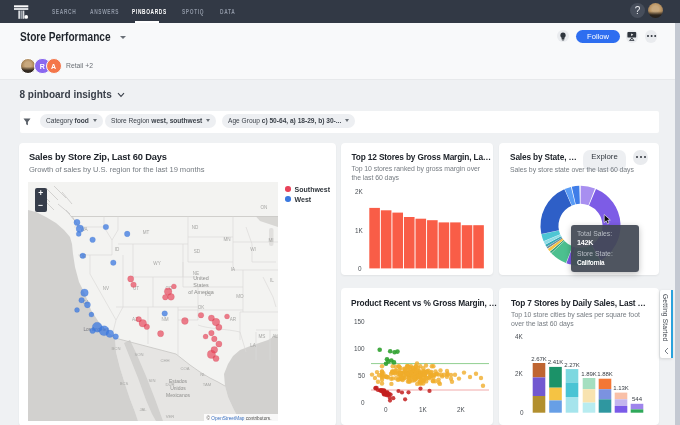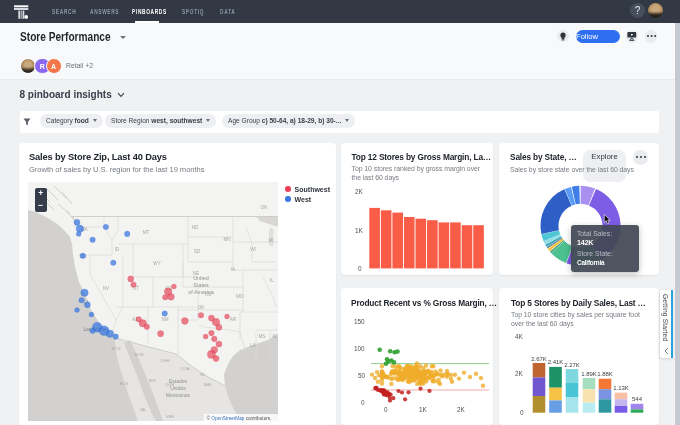--- a/index.html
+++ b/index.html
@@ -45,21 +45,21 @@
   <div class="abs" style="left:34px;top:34.5px;width:16.5px;height:16.5px;border-radius:50%;background:#8a68f0;color:#fff;font-size:7px;font-weight:700;text-align:center;line-height:16.5px;border:1px solid #f8f9fa">R</div>
   <div class="abs" style="left:45.5px;top:34.5px;width:16px;height:16px;border-radius:50%;background:#f4764a;color:#fff;font-size:7px;font-weight:700;text-align:center;line-height:16px;border:1px solid #f8f9fa">A</div>
   <div class="abs" style="left:66px;top:38.5px;font-size:6.8px;color:#6b7076">Retail +2</div>
 
   <div class="iconcirc" style="left:556.7px;top:6.9px;width:12.4px;height:12.4px"></div>
   <svg class="abs" style="left:558.9px;top:8.6px" width="8" height="9" viewBox="0 0 8 9">
     <circle cx="4" cy="3.2" r="2.6" fill="#2f353d"></circle>
     <rect x="2.6" y="5.2" width="2.8" height="2.2" fill="#2f353d"></rect>
     <rect x="2.9" y="7.6" width="2.2" height="0.8" fill="#2f353d"></rect>
   </svg>
-  <div class="abs" style="left:576px;top:6.5px;width:44px;height:13.5px;border-radius:7px;background:#2e6ef0;color:#fff;font-size:7.6px;line-height:13.5px;font-weight:400">Follow</div>
+  <div class="abs" style="left:576px;top:6.5px;width:44px;height:13.5px;border-radius:7px;background:#2e6ef0;color:#fff;font-size:7.6px;text-align:center;line-height:13.5px;font-weight:400">Follow</div>
   <div class="iconcirc" style="left:625.5px;top:6.9px;width:12.8px;height:12.8px"></div>
   <svg class="abs" style="left:627.2px;top:9px" width="10" height="9" viewBox="0 0 10 9">
     <rect x="0.4" y="0" width="8.8" height="5.6" rx="0.9" fill="#2f353d"></rect>
     <path d="M4.2,1.6 L6.3,2.8 L4.2,4 Z" fill="#fff"></path>
     <rect x="4.4" y="5.6" width="0.9" height="1.6" fill="#2f353d"></rect>
     <path d="M2.6,8.4 L4.8,6 L7,8.4 Z" fill="none" stroke="#2f353d" stroke-width="0.9"></path>
   </svg>
   <div class="iconcirc" style="left:644.5px;top:6.9px;width:12.8px;height:12.8px"></div>
   <div class="abs" style="left:647.3px;top:12.2px;width:2px;height:2px;border-radius:50%;background:#2f353d;box-shadow:3.6px 0 0 #2f353d, 7.2px 0 0 #2f353d"></div>
 </div>
@@ -73,21 +73,21 @@
 
 <div class="abs" style="left:19.5px;top:111.3px;width:639px;height:21.5px;background:#fff;border-radius:2px"></div>
 <svg class="abs" style="left:22.5px;top:117.5px" width="8" height="8" viewBox="0 0 8 8">
     <path d="M0.5,0.5 H7.5 L4.9,4 V7.2 L3.1,6.2 V4 Z" fill="#5a6068"></path>
   </svg>
 <div class="pill" style="left:40px">Category <b>food</b><span class="caret"></span></div>
 <div class="pill" style="left:105px">Store Region <b>west, southwest</b><span class="caret"></span></div>
 <div class="pill" style="left:222px">Age Group <b>c) 50-64, a) 18-29, b) 30-...</b><span class="caret"></span></div>
 
 <div class="card" style="left:19px;top:142.5px;width:317px;height:283px">
-  <div class="ctitle" style="left:10px;top:9px;font-size:9.3px">Sales by Store Zip, Last 40 Days</div>
+  <div class="ctitle" style="left:10px;top:9px;font-size:9.3px">Sales by Store Zip, Last 60 Days</div>
   <div class="csub" style="left:10px;top:22px;font-size:7.6px">Growth of sales by U.S. region for the last 19 months</div>
   <svg class="abs" style="left:9px;top:39px" width="250" height="239" viewBox="0 0 250 239">
       <rect x="0" y="0" width="250" height="239" fill="#f3f3f1"></rect>
       <path d="M87,156 L148,172 L162,183 L172,190 L182,196 L190,200 L197,204 L200,215 L206,228 L212,239 L110,239 L107,230 L102,217 L97,202 L92,186 L88,170 Z" fill="#e6e5e3"></path>
       <path d="M0,28 L8,30 L18,35 L28,41 L36,48 L42,55 L44,62 L45,72 L47,85 L51,100 L57,112 L63,128 L72,142 L80,150 L87,156 L88,170 L92,186 L97,202 L102,217 L107,230 L110,239 L0,239 Z" fill="#d2d1cf"></path>
       <path d="M10,8 L22,20 M18,6 L30,18 M26,4 L38,16 M34,10 L44,22 M14,16 L26,28 M30,22 L42,32 M38,28 L46,38 M44,34 L50,44" stroke="#c9c8c6" stroke-width="0.8" fill="none"></path>
       <path d="M96,161 L102,176 L110,196 L118,218 L124,232 L128,239 L135,239 L127,217 L118,194 L109,173 L102,158 Z" fill="#d2d1cf"></path>
       <path d="M250,152 L240,158 L225,163 L212,168 L205,174 L200,182 L196,192 L197,204 L200,215 L206,228 L212,239 L250,239 Z" fill="#d2d1cf"></path>
       <path d="M228,34.5 L250,34.5 L250,45 L232,39 Z" fill="#d2d1cf" opacity="0.85"></path>
       <rect x="241" y="46" width="4.5" height="18" rx="2" fill="#dcdbd9" opacity="0.8"></rect>
@@ -246,21 +246,21 @@
       <rect x="86.05" y="77.20" width="10.6" height="48.20" fill="#f95d47"></rect>
       <rect x="97.60" y="79.40" width="10.6" height="46.00" fill="#f95d47"></rect>
       <rect x="109.15" y="79.40" width="10.6" height="46.00" fill="#f95d47"></rect>
       <rect x="120.70" y="82.20" width="10.6" height="43.20" fill="#f95d47"></rect>
       <rect x="132.25" y="82.20" width="10.6" height="43.20" fill="#f95d47"></rect>
     </svg>
 </div>
 
 <div class="card" style="left:499px;top:142.5px;width:159.5px;height:132.5px">
   <div class="ctitle" style="left:11px;top:9.5px">Sales by State, …</div>
-  <div class="abs" style="left:84px;top:7.5px;width:43px;height:32px;border-radius:7px;background:#edeff2;font-size:7.8px;color:#2f353d;text-align:center;line-height:14px">Explore</div>
+  <div class="abs" style="left:84px;top:7.5px;width:43px;height:21px;border-radius:7px;background:#edeff2;font-size:7.8px;color:#2f353d;text-align:center;line-height:14px">Explore</div>
   <div class="iconcirc" style="left:134px;top:7.5px;width:14.5px;height:14.5px"></div>
   <div class="abs" style="left:136.7px;top:13.8px;width:2px;height:2px;border-radius:50%;background:#2f353d;box-shadow:4px 0 0 #2f353d, 8px 0 0 #2f353d"></div>
   <div class="csub" style="left:11px;top:22.5px">Sales by store state over the last 60 days</div>
   <svg class="abs" style="left:0;top:0" width="159.5" height="132.5" viewBox="0 0 159.5 132.5">
       <path d="M81.66,51.80 A31,31 0 0 1 92.71,53.90" stroke="#a88ff0" stroke-width="18" fill="none"></path>
       <path d="M93.51,54.22 A31,31 0 0 1 97.23,109.51" stroke="#7d5ce6" stroke-width="18" fill="none"></path>
       <path d="M96.67,109.83 A31,31 0 0 1 74.37,112.97" stroke="#58c49a" stroke-width="18" fill="none"></path>
       <path d="M74.00,112.88 A31,31 0 0 1 70.59,111.82" stroke="#7a5ae8" stroke-width="18" fill="none"></path>
       <path d="M70.24,111.68 A31,31 0 0 1 58.94,104.06" stroke="#4cc08f" stroke-width="18" fill="none"></path>
       <path d="M58.72,103.82 A31,31 0 0 1 57.86,102.85" stroke="#2f9d74" stroke-width="18" fill="none"></path>
@@ -563,21 +563,21 @@
       <circle cx="79.5" cy="100.6" r="2.1" fill="#c32020" fill-opacity="0.85"></circle>
       <circle cx="88.5" cy="102.9" r="2.1" fill="#c32020" fill-opacity="0.85"></circle>
       <circle cx="52.3" cy="110.2" r="2.1" fill="#c32020" fill-opacity="0.85"></circle>
       <circle cx="49.0" cy="112.6" r="2.1" fill="#c32020" fill-opacity="0.85"></circle>
       <circle cx="57.5" cy="103.0" r="2.1" fill="#c32020" fill-opacity="0.85"></circle>
       <circle cx="61.0" cy="104.5" r="2.1" fill="#c32020" fill-opacity="0.85"></circle>
     </svg>
 </div>
 
 <div class="card" style="left:499px;top:288px;width:159.5px;height:137px">
-  <div class="ctitle" style="left:12px;top:9.5px">Top 5 Stores by Daily Sales, Last …</div>
+  <div class="ctitle" style="left:12px;top:9.5px">Top 7 Stores by Daily Sales, Last …</div>
   <div class="csub" style="left:12px;top:21.5px">Top 10 store cities by sales per square foot
 over the last 60 days</div>
   <div class="axlbl" style="left:16px;top:45px">4K</div>
   <div class="axlbl" style="left:16px;top:81.5px">2K</div>
   <div class="axlbl" style="left:21px;top:120.5px">0</div>
   <svg class="abs" style="left:0;top:0" width="159.5" height="137" viewBox="0 0 159.5 137">
       <rect x="33.70" y="75.00" width="12.6" height="14.40" fill="#bf6531"></rect>
       <rect x="33.70" y="89.40" width="12.6" height="18.60" fill="#7258d0"></rect>
       <rect x="33.70" y="108.00" width="12.6" height="16.70" fill="#b28f2e"></rect>
       <text x="40.0" y="72.5" text-anchor="middle" font-size="6" fill="#3b4047">2.67K</text>

